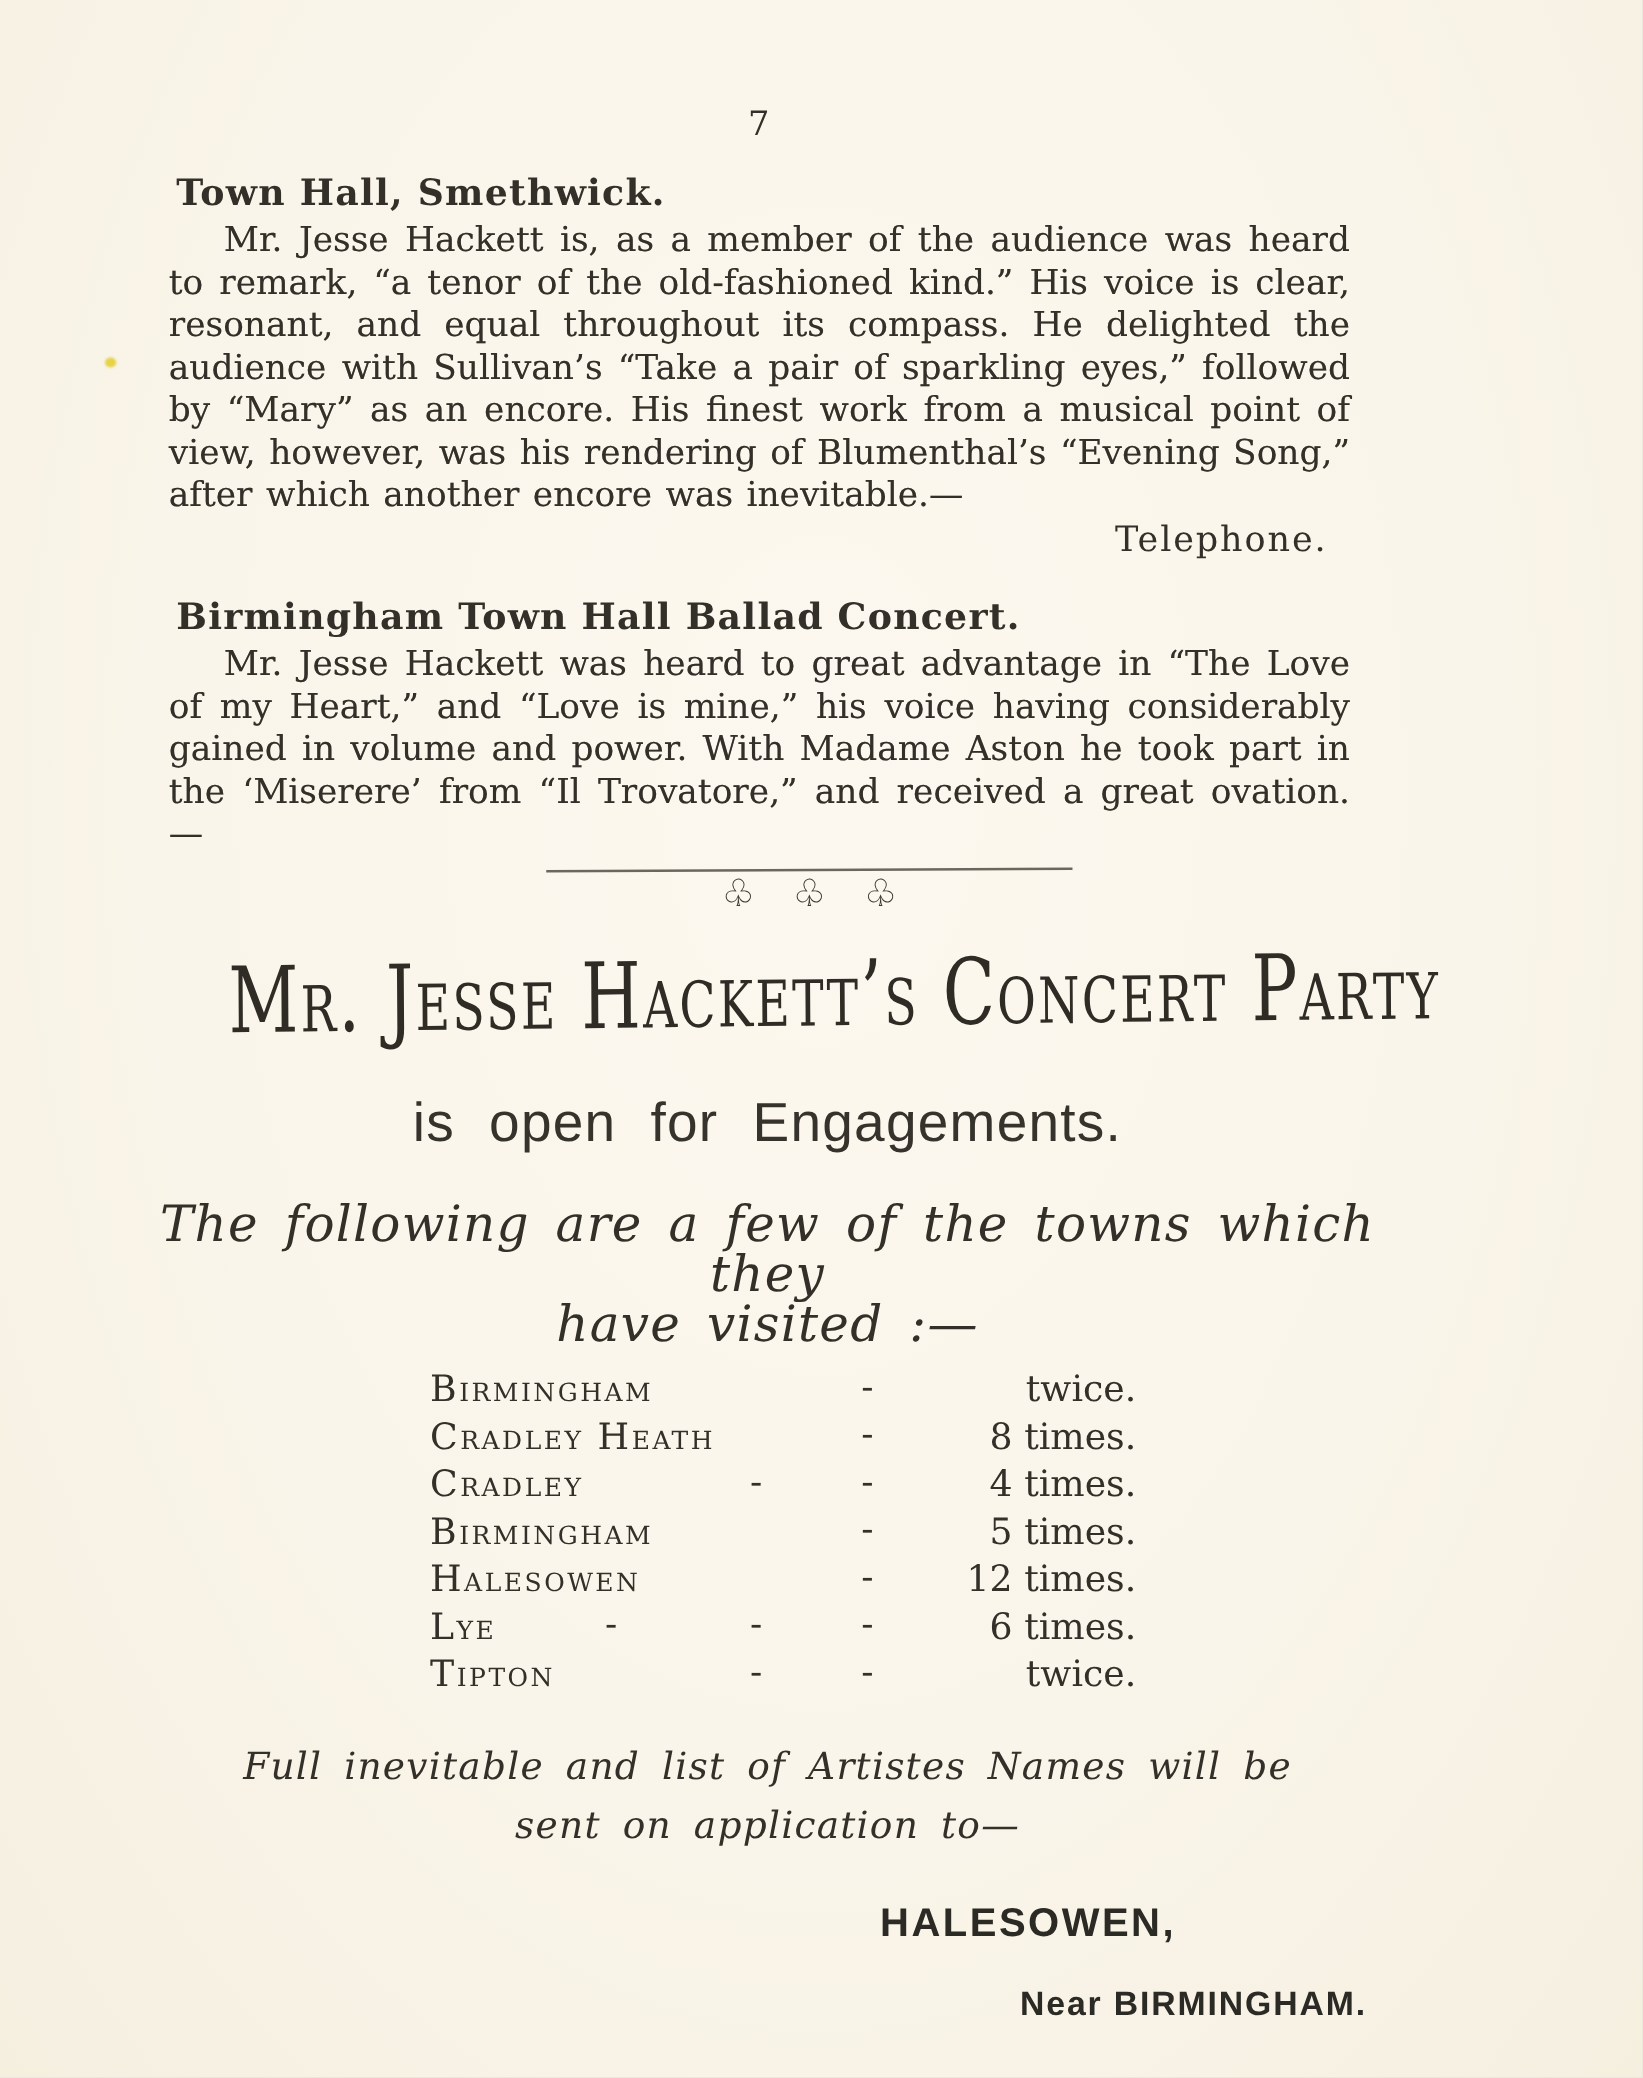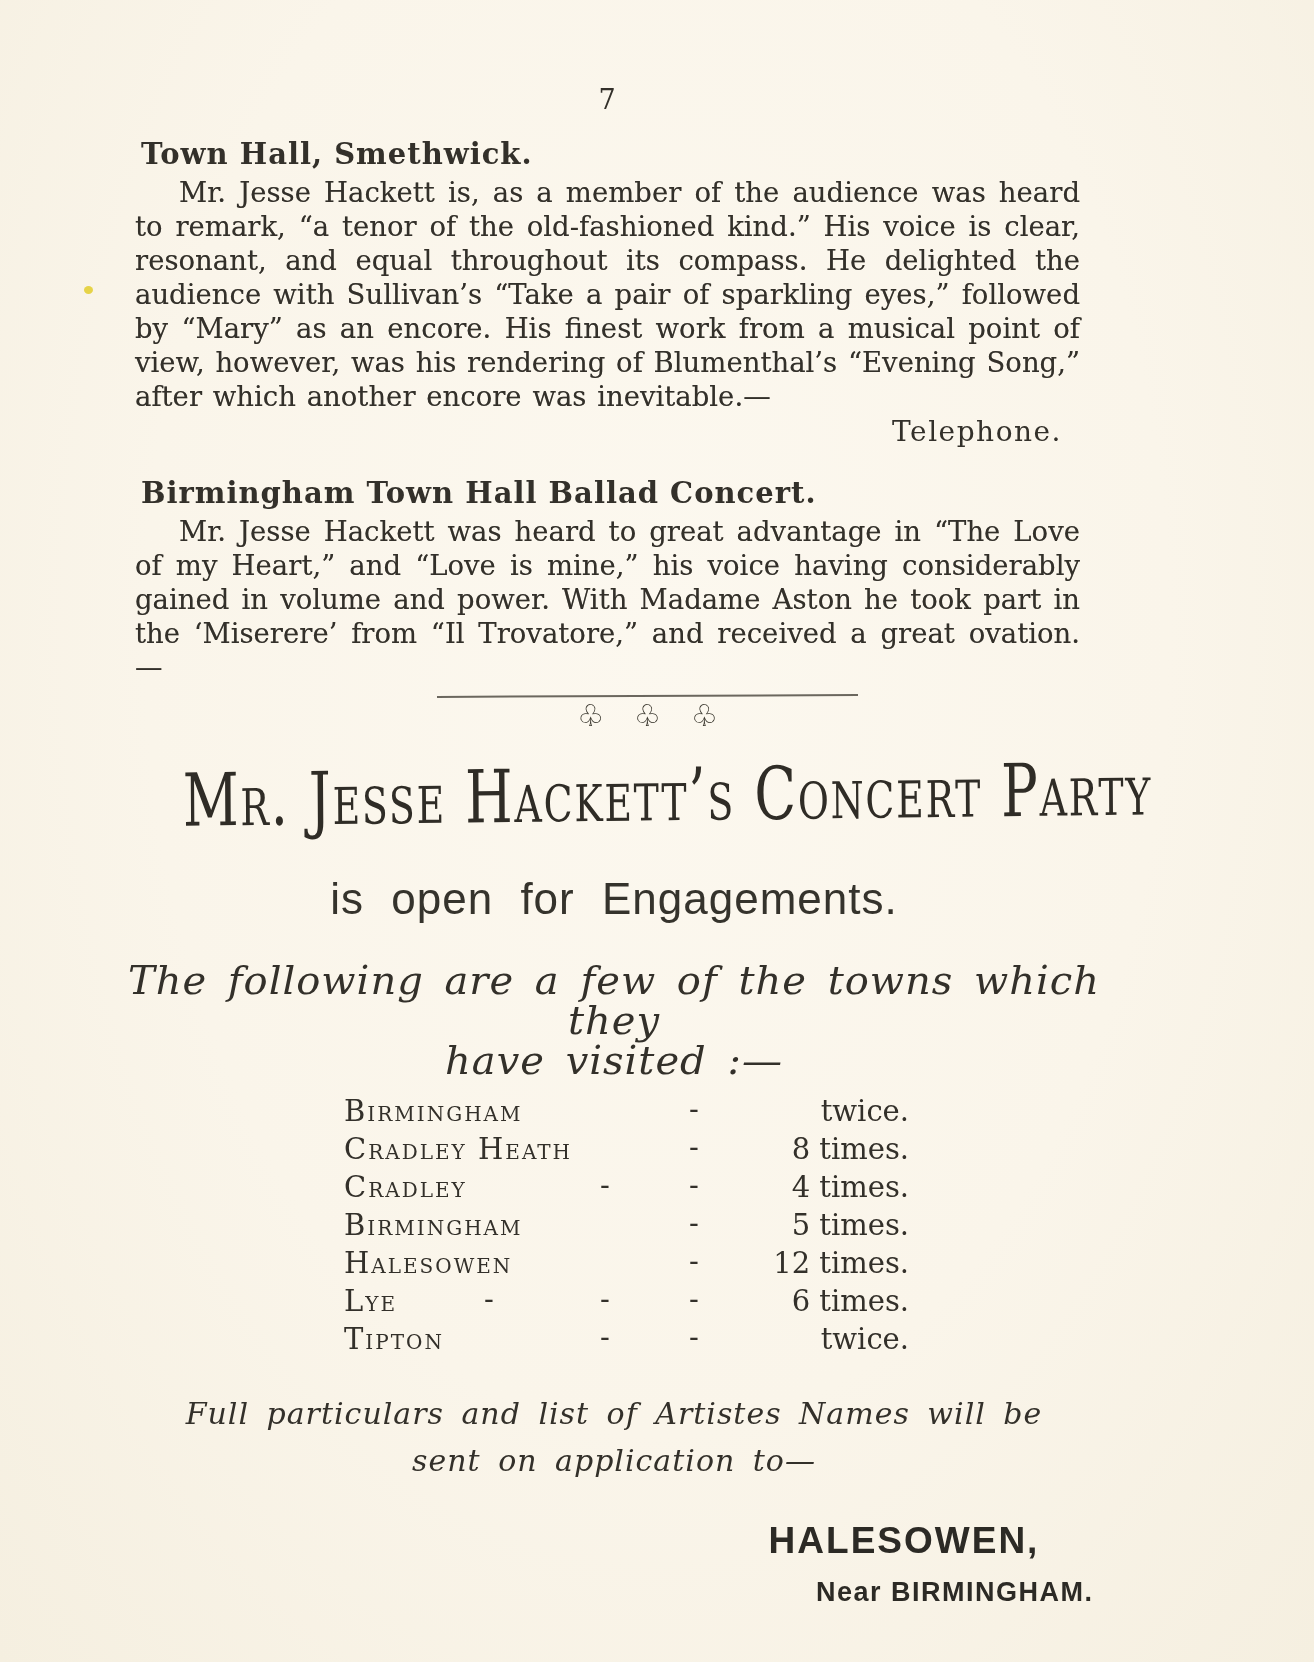--- a/index.html
+++ b/index.html
@@ -74,22 +74,22 @@
   .dash{position:absolute;top:-2px;font-size:29px;}
   .d1{left:140px;} .d2{left:256px;} .d3{left:345px;}
   .town-count{position:absolute;left:385px;width:180px;top:0;text-align:right;}
   
   .advert-outro{
     margin-top:30px;font-style:italic;font-size:30px;line-height:47px;
     letter-spacing:1px;word-spacing:7px;
   }
   .contact{margin-top:16px;text-align:left;font-family:"Liberation Sans", sans-serif;font-weight:bold;color:#2c2a25;}
   .contact-name{padding-left:398px;font-size:40px;letter-spacing:2px;word-spacing:9px;}
-  .contact-town{padding-left:580px;font-size:37px;letter-spacing:2px;margin-top:36px;text-align:center;}
-  .contact-region{padding-left:692px;font-size:27px;letter-spacing:1.5px;margin-top:15px;}
+  .contact-town{padding-left:580px;font-size:32px;letter-spacing:2px;margin-top:36px;}
+  .contact-region{padding-left:692px;font-size:27px;letter-spacing:1.5px;margin-top:31px;}
   
   .speck{position:absolute;border-radius:50%;}
   .speck.yellow{left:84px;top:286px;width:9px;height:8px;background:#e6d348;filter:blur(0.7px);}
 </style>
 </head>
 <body>
 
 <div class="page">
 
   <div class="speck yellow"></div>
@@ -169,21 +169,21 @@
       <div class="town-row">
         <span class="town-name">Tipton</span>
         <span class="dash d1"></span>
         <span class="dash d2">-</span>
         <span class="dash d3">-</span>
         <span class="town-count">twice.</span>
       </div>
     </div>
 
     <div class="advert-outro">
-      <div>Full particulars and list of Artistes Names will be</div>
+      <div>Full inevitable and list of Artistes Names will be</div>
       <div>sent on application to—</div>
     </div>
 
     <div class="contact">
       <div class="contact-town">HALESOWEN,</div>
       <div class="contact-region">Near BIRMINGHAM.</div>
     </div>
   </div>
 
 </div>

